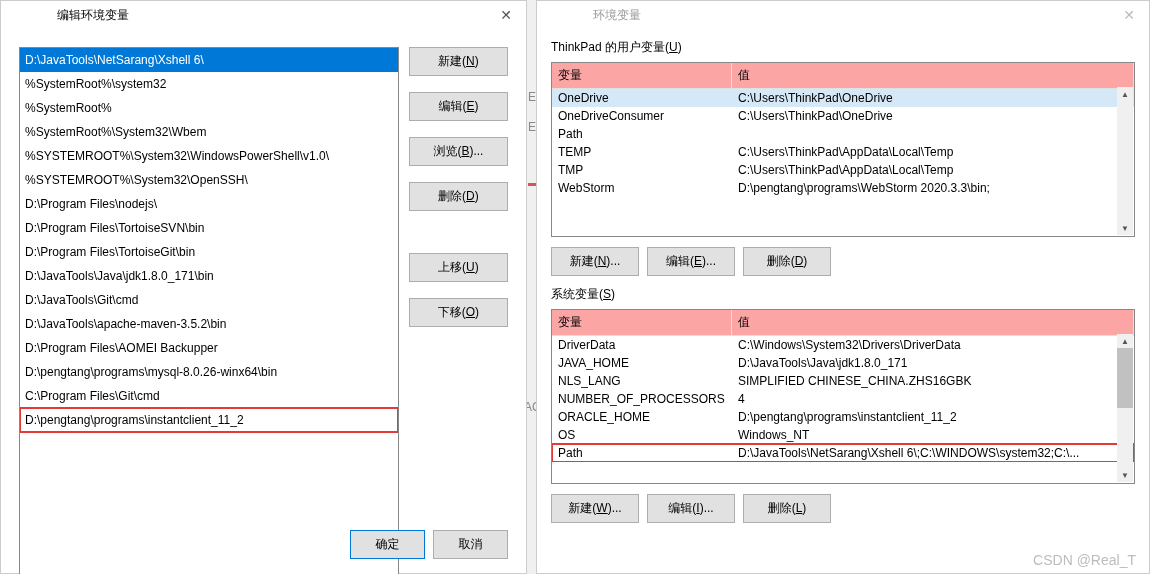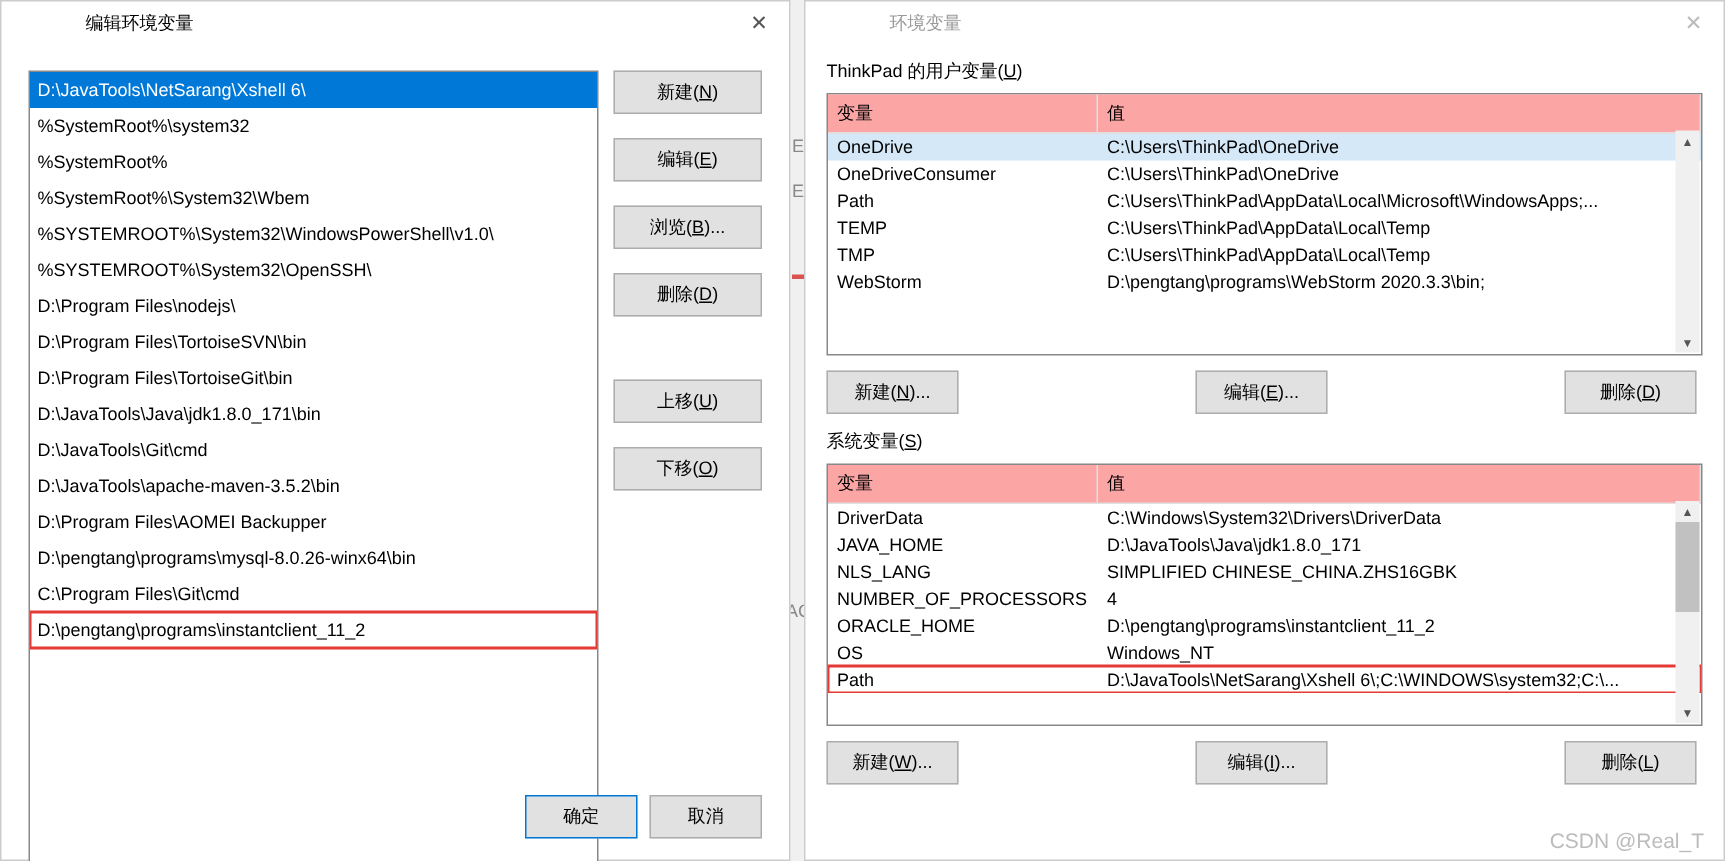--- a/index.html
+++ b/index.html
@@ -106,21 +106,21 @@
       right: 18px;
       display: flex;
       gap: 8px;
     }
     .bottom-buttons .btn {
       width: 75px;
     }
     .bottom-btn-row-right {
       display: flex;
       gap: 8px;
-      justify-content: space-between;
+      justify-content: flex-start;
       margin-top: 10px;
       margin-right: 4px;
     }
     .bottom-btn-row-right .btn {
       width: 88px;
     }
     .section {
       margin: 10px 14px;
     }
     .section-label {
@@ -293,21 +293,20 @@
           <div class="table-row row-selected">
             <div class="td td-var">OneDrive</div>
             <div class="td td-val">C:\Users\ThinkPad\OneDrive</div>
           </div>
           <div class="table-row">
             <div class="td td-var">OneDriveConsumer</div>
             <div class="td td-val">C:\Users\ThinkPad\OneDrive</div>
           </div>
           <div class="table-row">
             <div class="td td-var">Path</div>
-            <div class="td td-val">C:\Users\ThinkPad\AppData\Local\Microsoft\WindowsApps;...</div>
           </div>
           <div class="table-row">
             <div class="td td-var">TEMP</div>
             <div class="td td-val">C:\Users\ThinkPad\AppData\Local\Temp</div>
           </div>
           <div class="table-row">
             <div class="td td-var">TMP</div>
             <div class="td td-val">C:\Users\ThinkPad\AppData\Local\Temp</div>
           </div>
           <div class="table-row">

